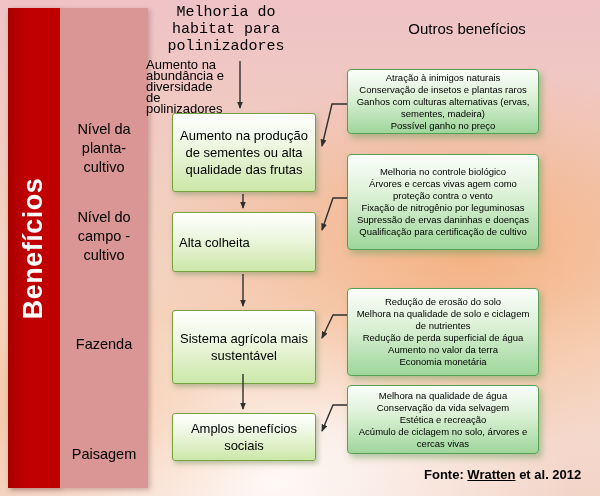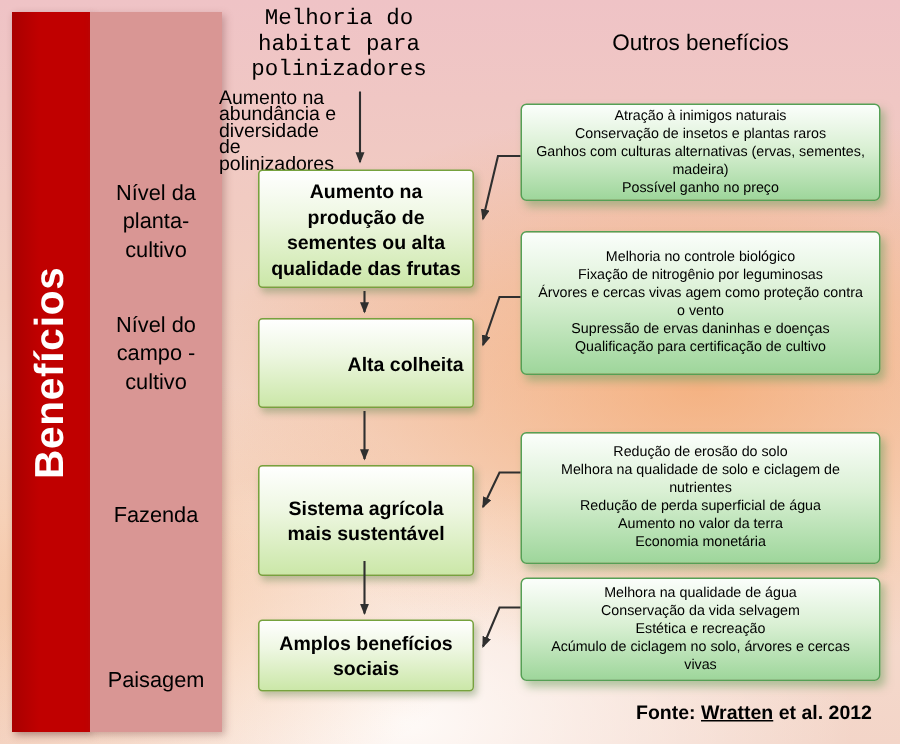--- a/index.html
+++ b/index.html
@@ -46,35 +46,35 @@
   }
   .flow-annotation{
     position:absolute; left:146px; top:59px; width:82px;
     font-size:13px; line-height:11px; text-align:left;
   }
   .flow-box{
     position:absolute; left:172px; width:144px;
     border:1.5px solid #76a23e; border-radius:3px;
     background:linear-gradient(180deg,#ffffff 0%, #eef7e2 40%, #cbe7a8 100%);
     box-shadow:2px 3px 5px rgba(110,140,90,0.45);
-    display:flex; align-items:center; justify-content:flex-end;
-    text-align:center; font-size:13px; line-height:17px; padding:4px 6px;font-weight:bold;
+    display:flex; align-items:center; justify-content:flex-start;
+    text-align:center; font-size:13px; line-height:17px; padding:4px 6px;
   }
   .box-1{ top:113px; height:79px; }
   .box-2{ top:212px; height:60px; }
   .box-3{ top:310px; height:74px; }
   .box-4{ top:413px; height:48px; }
 
   
   .side-title{
     position:absolute; left:382px; top:20px; width:170px;
     text-align:center; font-size:15px;
   }
   .side-box{
-    position:absolute; left:347px; width:240px;
+    position:absolute; left:347px; width:192px;
     border:1px solid #55a055; border-radius:4px;
     background:linear-gradient(180deg,#fbfefb 0%, #daf0d4 45%, #9ed69b 100%);
     box-shadow:3px 4px 6px rgba(110,160,95,0.5);
     display:flex; flex-direction:column; justify-content:center;
     text-align:center; font-size:9.5px; line-height:12px; padding:12px 8px;
   }
   .side-a{ top:69px;  height:65px; }
   .side-b{ top:154px; height:96px; }
   .side-c{ top:264px; height:88px;margin-top:24px; }
   .side-d{ top:385px; height:69px; }
@@ -131,22 +131,22 @@
 
   <div class="side-box side-a">
     <div>Atração à inimigos naturais</div>
     <div>Conservação de insetos e plantas raros</div>
     <div>Ganhos com culturas alternativas (ervas, sementes, madeira)</div>
     <div>Possível ganho no preço</div>
   </div>
 
   <div class="side-box side-b">
     <div>Melhoria no controle biológico</div>
+    <div>Árvores e cercas vivas agem como proteção contra o vento</div>
     <div>Fixação de nitrogênio por leguminosas</div>
-    <div>Árvores e cercas vivas agem como proteção contra o vento</div>
     <div>Supressão de ervas daninhas e doenças</div>
     <div>Qualificação para certificação de cultivo</div>
   </div>
 
   <div class="side-box side-c">
     <div>Redução de erosão do solo</div>
     <div>Melhora na qualidade de solo e ciclagem de nutrientes</div>
     <div>Redução de perda superficial de água</div>
     <div>Aumento no valor da terra</div>
     <div>Economia monetária</div>

